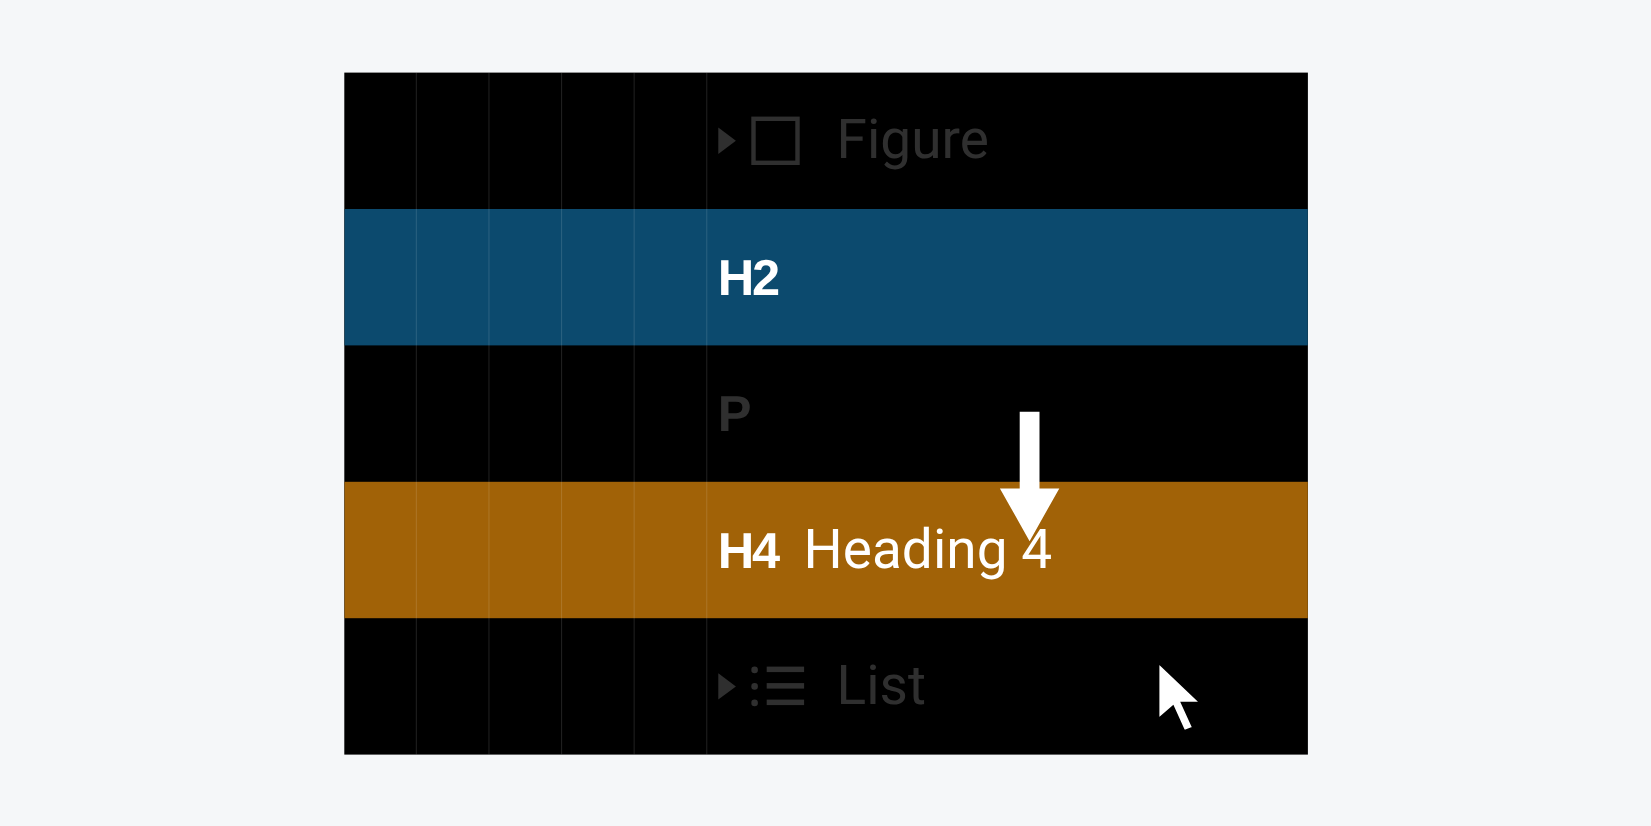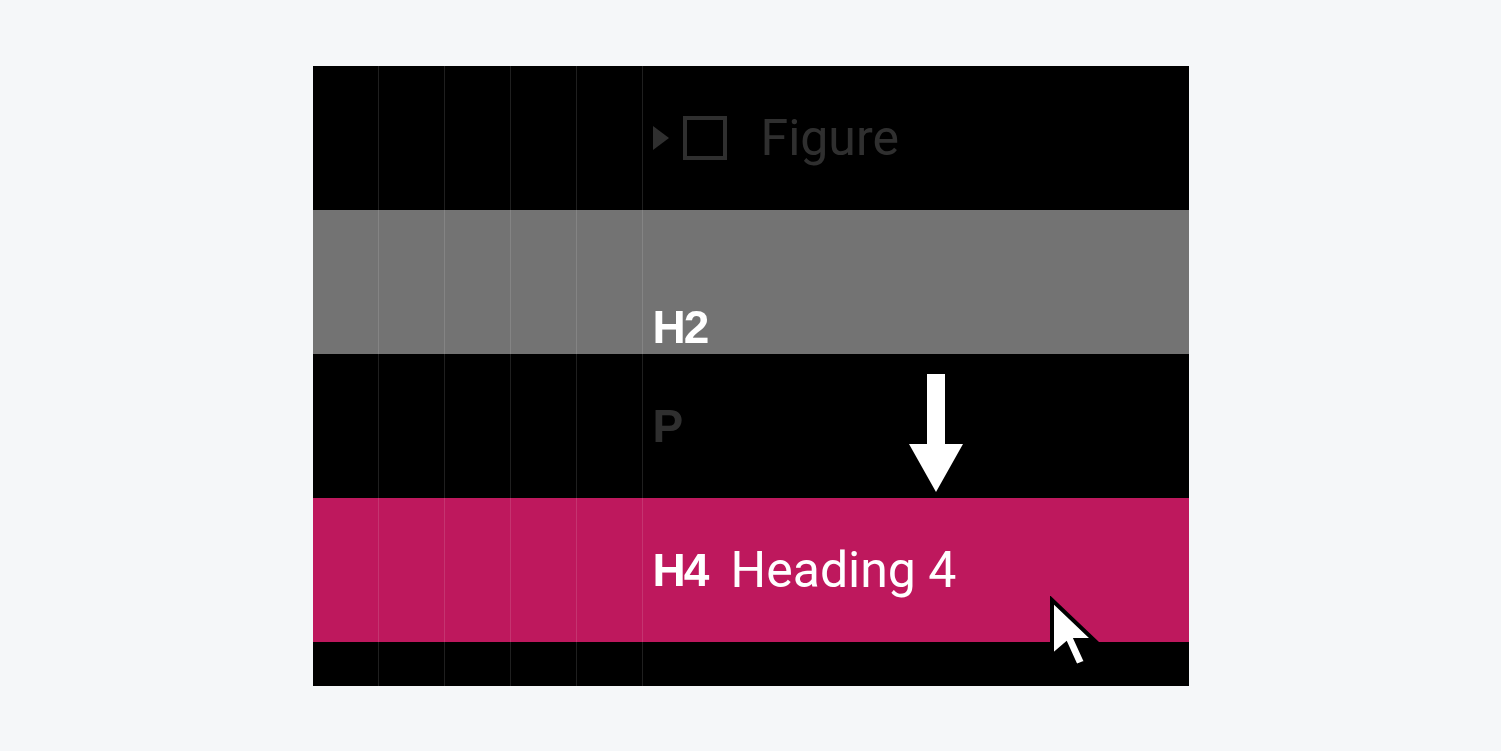--- a/index.html
+++ b/index.html
@@ -45,39 +45,38 @@
     .indent-line:first-child {
       margin-left: 65px;
     }
     
     .rows {
       position: relative;
       z-index: 0;
     }
     
     .row {
-      height: 144px;
+      height: 124px;
       display: flex;
       align-items: center;
       padding-left: 340px;
       gap: 20px;
       position: relative;
     }
     
     .row.dimmed {
       opacity: 0.35;
     }
     
     .row.hover {
-      background: #737373;
-      align-items: flex-end;
+      background: #0c4a6e;
     }
     
     .row.selected {
-      background: #be185d;
+      background: #a16207;
     }
     
     .expand-icon {
       width: 0;
       height: 0;
       border-top: 12px solid transparent;
       border-bottom: 12px solid transparent;
       border-left: 16px solid #888;
       margin-right: -6px;
     }
@@ -191,20 +190,40 @@
 
     <div class="row dimmed">
       <span class="element-icon h-icon">P</span>
     </div>
 
     <div class="row selected">
       <span class="element-icon h-icon">H4</span>
       <span class="element-label">Heading 4</span>
     </div>
 
+    <div class="row dimmed">
+      <span class="expand-icon"></span>
+      <span class="element-icon">
+        <span class="list-icon">
+          <span class="list-icon-line">
+              <span class="list-icon-dot"></span>
+              <span class="list-icon-bar"></span>
+            </span>
+          <span class="list-icon-line">
+              <span class="list-icon-dot"></span>
+              <span class="list-icon-bar"></span>
+            </span>
+          <span class="list-icon-line">
+              <span class="list-icon-dot"></span>
+              <span class="list-icon-bar"></span>
+            </span>
+        </span>
+      </span>
+      <span class="element-label">List</span>
+    </div>
 
   </div>
 
   <div class="arrow-overlay">
     <svg width="62" height="120" viewBox="0 0 62 120">
       <path d="M 22 0 L 40 0 L 40 70 L 58 70 L 31 118 L 4 70 L 22 70 Z" fill="#ffffff"></path>
     </svg>
   </div>
 
   <div class="cursor-overlay">

